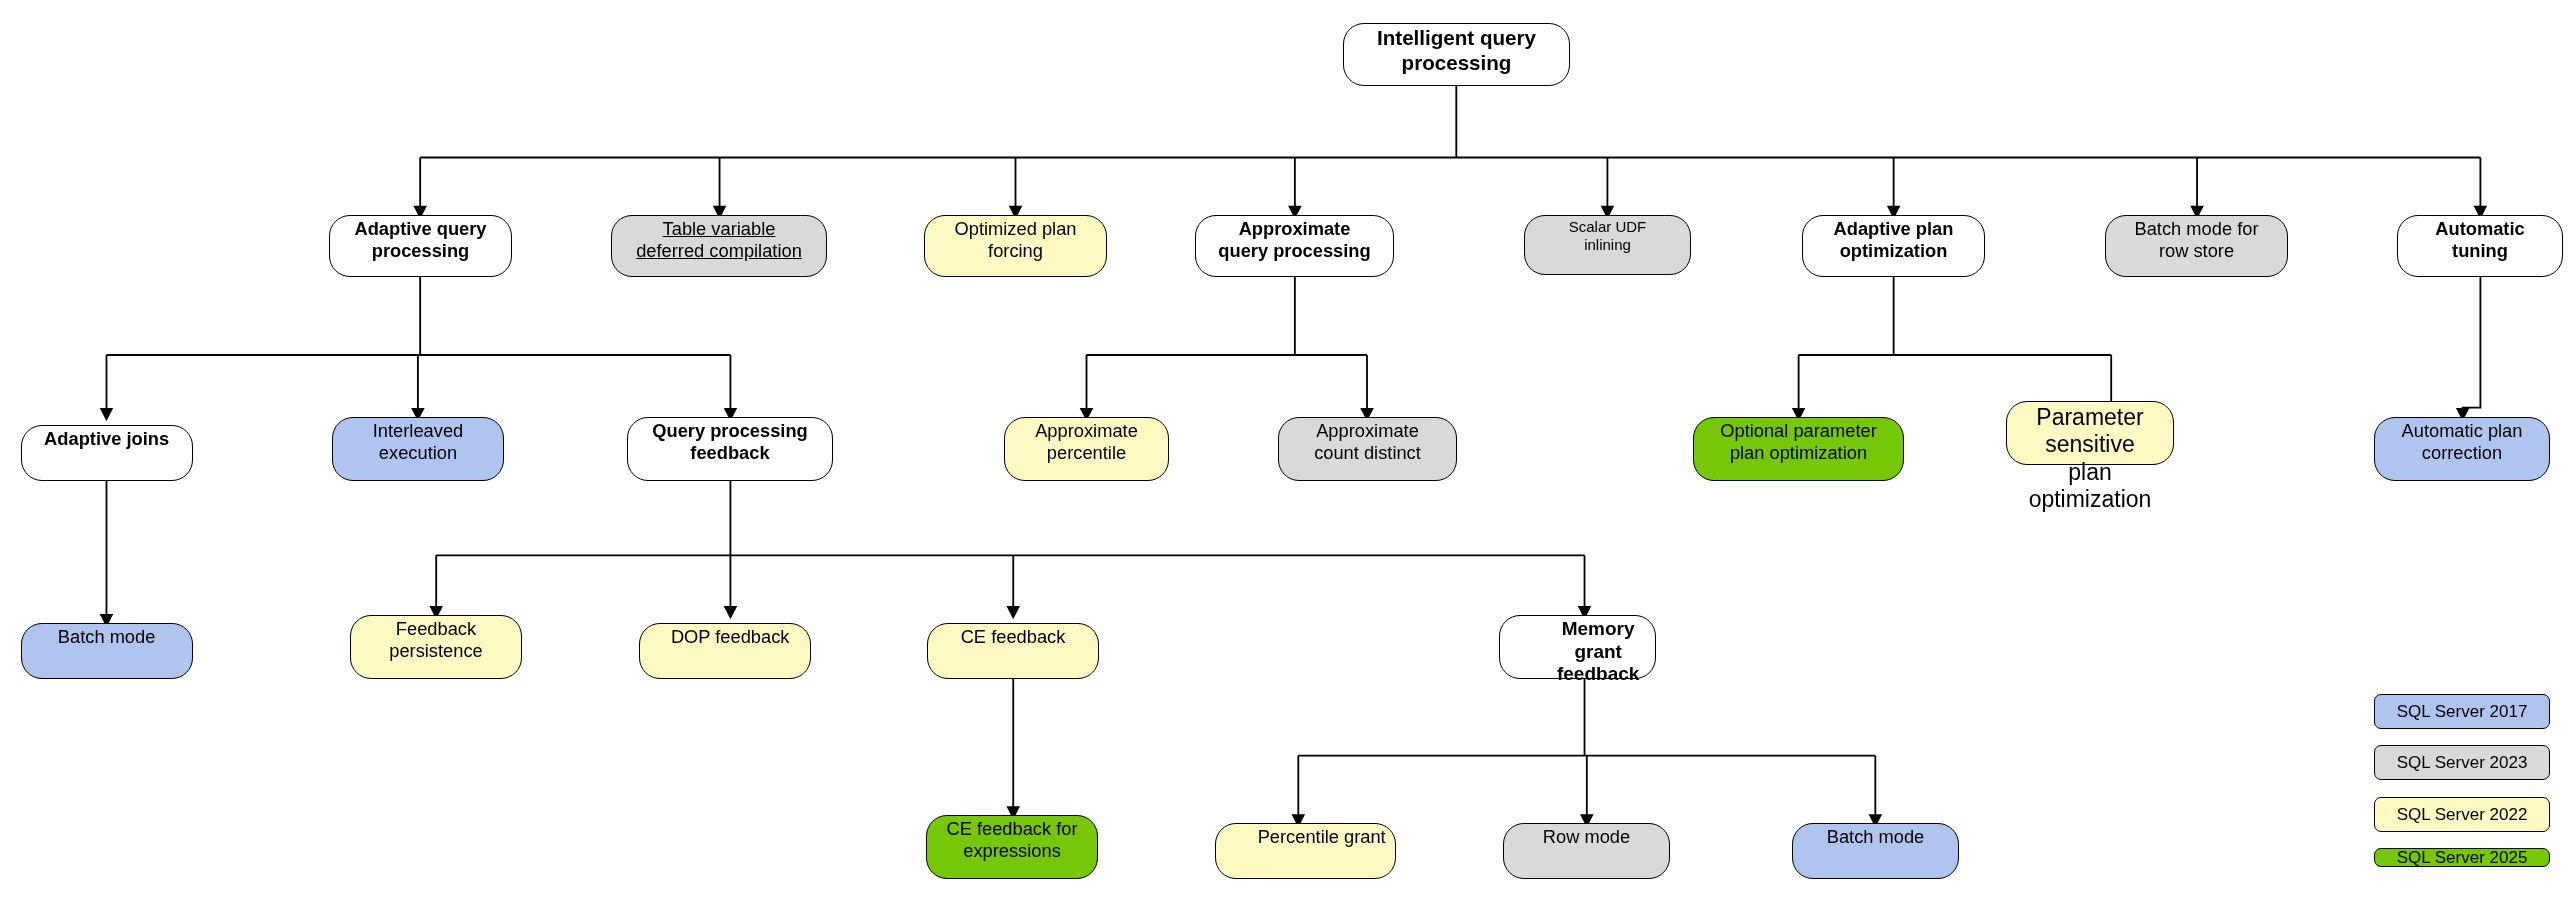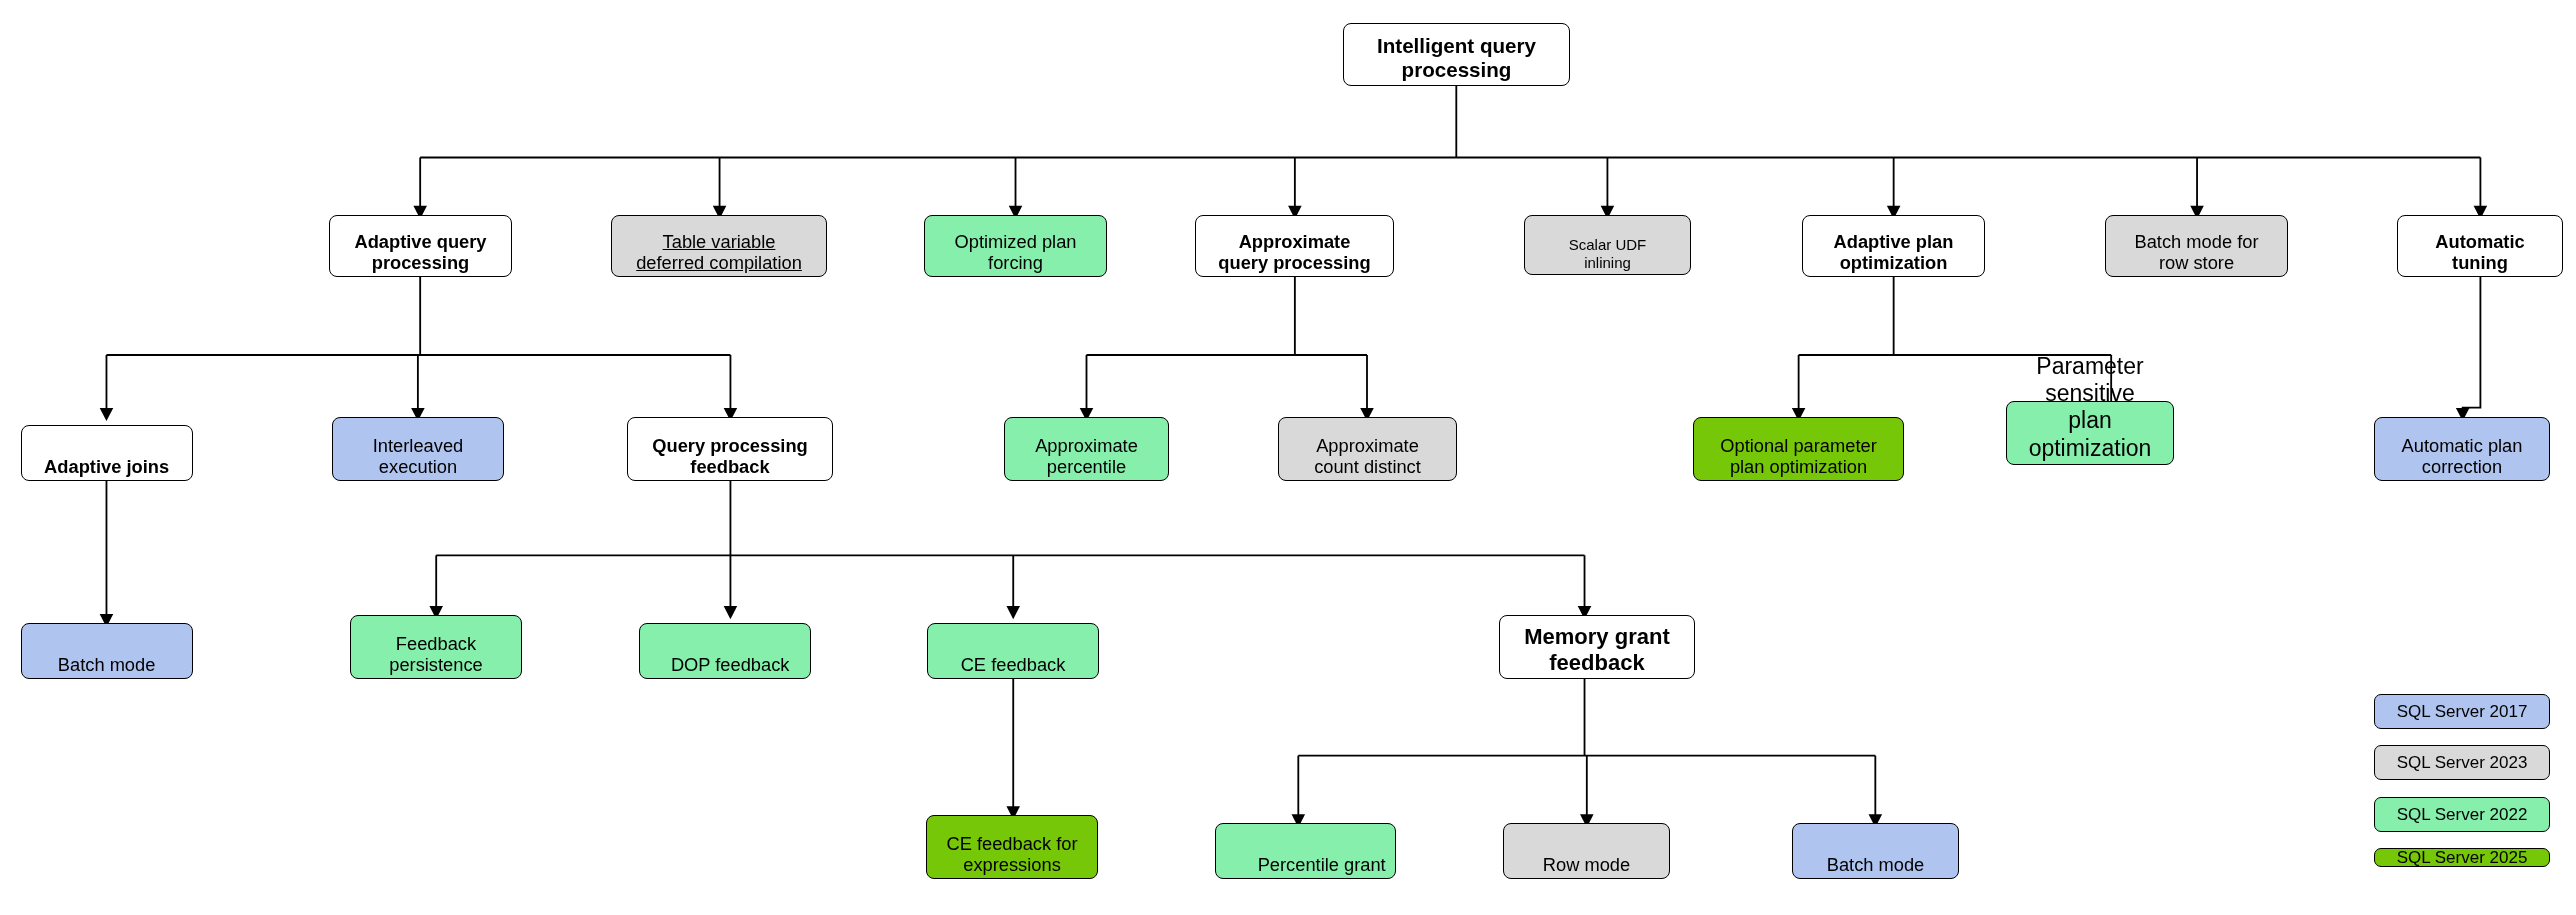--- a/index.html
+++ b/index.html
@@ -23,36 +23,36 @@
     left: 0;
     top: 0;
     width: 2576px;
     height: 916px;
     pointer-events: none;
   }
   .node {
     position: absolute;
     box-sizing: border-box;
     border: 1.7px solid #000000;
-    border-radius: 8px;
+    border-radius: 21px;
     display: flex;
-    align-items: flex-end;
+    align-items: flex-start;
     justify-content: center;
     text-align: center;
     line-height: 1.18;
     color: #000000;
     padding: 2.3px 5.7px;
   }
   .node-label {
     display: block;
     white-space: pre-line;
   }
   .fill-white  { background: #ffffff; }
   .fill-gray   { background: #d9d9d9; }
-  .fill-gold   { background: #86efac; }
+  .fill-gold   { background: #fef9c3; }
   .fill-blue   { background: #b0c4f0; }
   .fill-green  { background: #76c708; }
 
   .bold { font-weight: bold; }
   .legend-box {
     position: absolute;
     box-sizing: border-box;
     border: 1.7px solid #000000;
     border-radius: 7px;
     display: flex;
@@ -188,21 +188,21 @@
       <div class="node fill-gold" style="left: 350px; top: 615px; width: 172px; height: 64px; font-size: 18.3px;">
         <span class="node-label">Feedback
 persistence</span>
       </div>
       <div class="node fill-gold" style="left: 639px; top: 623px; width: 172px; height: 56px; font-size: 18.3px; padding-left: 16px;">
         <span class="node-label">DOP feedback</span>
       </div>
       <div class="node fill-gold" style="left: 927px; top: 623px; width: 172px; height: 56px; font-size: 18.3px;">
         <span class="node-label">CE feedback</span>
       </div>
-      <div class="node fill-white bold" style="left: 1499px; top: 615px; width: 196px; height: 64px; font-size: 22px;">
+      <div class="node fill-white bold" style="left: 1499px; top: 615px; width: 157px; height: 64px; font-size: 19px; padding-left: 47px;">
         <span class="node-label">Memory grant
 feedback</span>
       </div>
       <div class="node fill-green" style="left: 926px; top: 815px; width: 172px; height: 64px; font-size: 18.3px;">
         <span class="node-label">CE feedback for
 expressions</span>
       </div>
       <div class="node fill-gold" style="left: 1215px; top: 823px; width: 181px; height: 56px; font-size: 18.3px; padding-left: 38px;">
         <span class="node-label">Percentile grant</span>
       </div>

